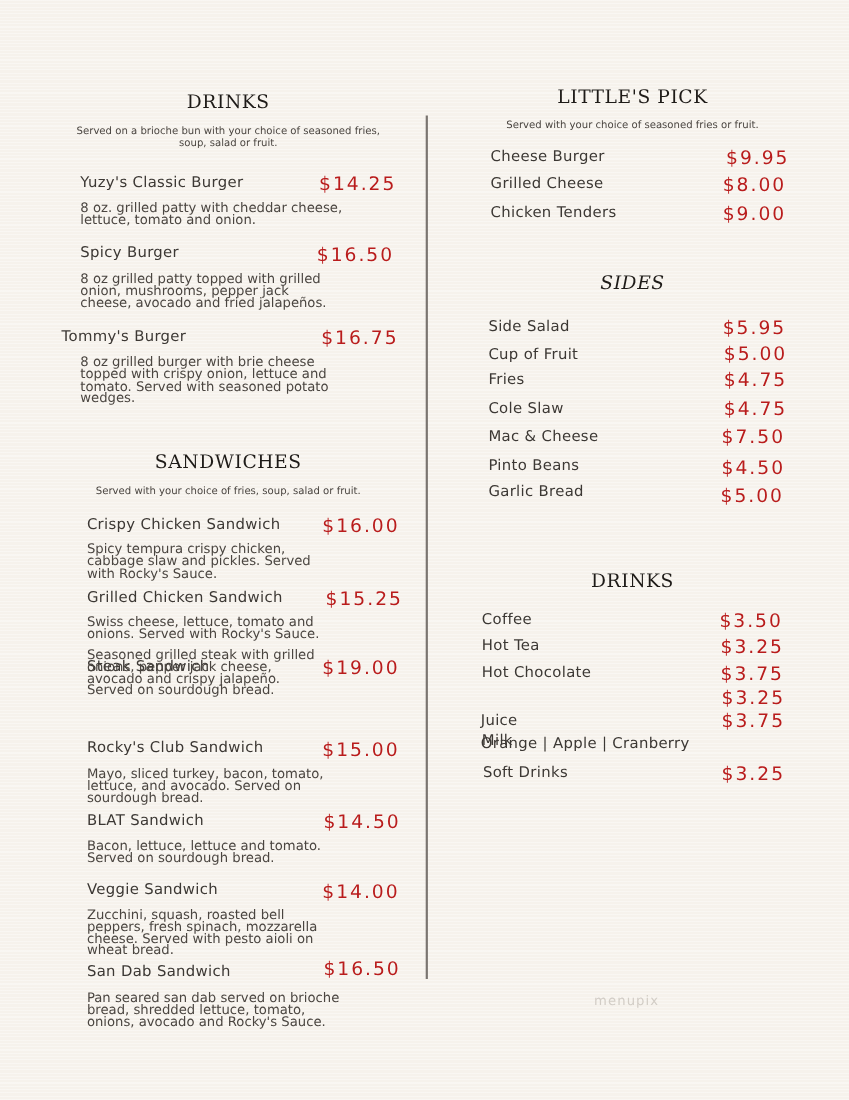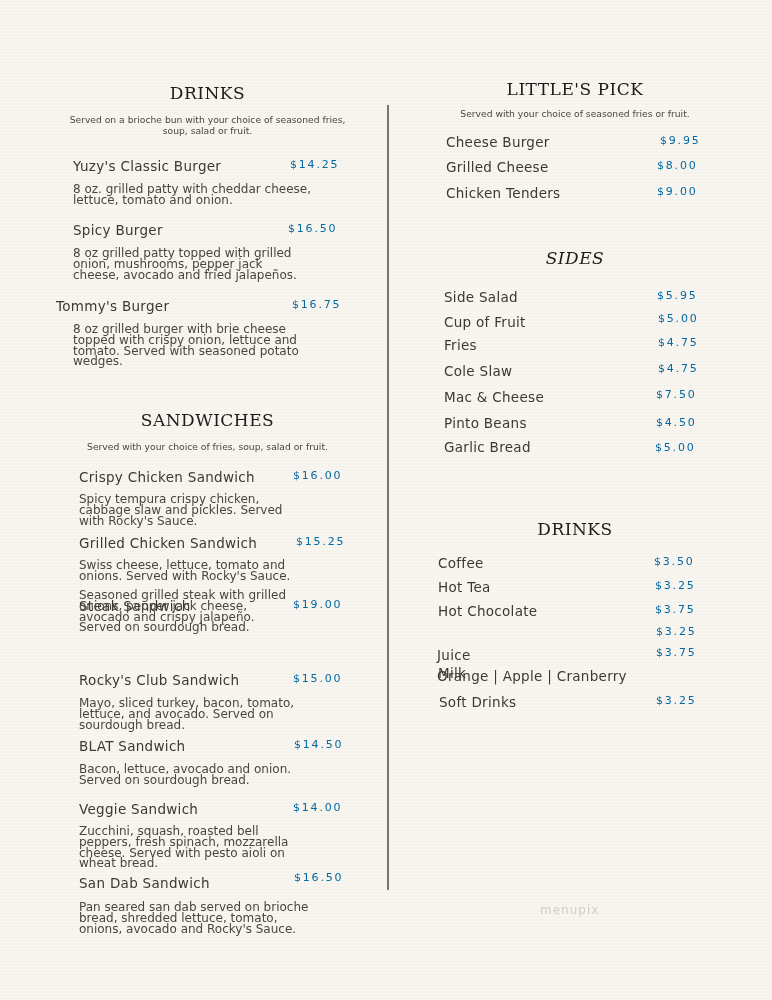--- a/index.html
+++ b/index.html
@@ -13,21 +13,21 @@
   .abs { position: absolute; }
   .title {
     font-family: "DejaVu Serif", serif;
     font-size: 17px; color: #1e1b18; letter-spacing: 0.5px;
     text-align: center; white-space: nowrap;
   }
   .sub {
     font-size: 9.2px; color: #4a4540; text-align: center; line-height: 11px;
   }
   .name { font-size: 13.5px; color: #3c3834; white-space: nowrap; letter-spacing: 0.3px; }
-  .price { font-size: 11px; color: #0369a1; white-space: nowrap; letter-spacing: 1.8px; }
+  .price { font-size: 17px; color: #b91c1c; white-space: nowrap; letter-spacing: 1.8px; }
   .desc { font-size: 12px; color: #4a4540; line-height: 10.8px; }
   .divider { left: 387px; top: 105px; width: 2px; height: 785px; background: #7a7570; }
   .watermark { font-size: 12px; color: #d2cdc6; letter-spacing: 1px; }
 </style>
 </head>
 <body>
 
 <div class="abs title" style="left:60px;width:295px;top:83px;">DRINKS</div>
 <div class="abs sub" style="left:60px;width:295px;top:114px;">Served on a brioche bun with your choice of seasoned fries, soup, salad or fruit.</div>
 
@@ -57,21 +57,21 @@
 <div class="abs name" style="left:79px;top:598px;">Steak Sandwich</div>
 <div class="abs price" style="left:293px;top:598px;">$19.00</div>
 <div class="abs desc" style="left:79px;top:590px;width:215px;">Seasoned grilled steak with grilled onions, pepper jack cheese, avocado and crispy jalapeño. Served on sourdough bread.</div>
 
 <div class="abs name" style="left:79px;top:672px;">Rocky's Club Sandwich</div>
 <div class="abs price" style="left:293px;top:672px;">$15.00</div>
 <div class="abs desc" style="left:79px;top:698px;width:220px;">Mayo, sliced turkey, bacon, tomato, lettuce, and avocado. Served on sourdough bread.</div>
 
 <div class="abs name" style="left:79px;top:738px;">BLAT Sandwich</div>
 <div class="abs price" style="left:294px;top:738px;">$14.50</div>
-<div class="abs desc" style="left:79px;top:764px;width:230px;">Bacon, lettuce, avocado and onion. Served on sourdough bread.</div>
+<div class="abs desc" style="left:79px;top:764px;width:230px;">Bacon, lettuce, lettuce and tomato. Served on sourdough bread.</div>
 
 <div class="abs name" style="left:79px;top:801px;">Veggie Sandwich</div>
 <div class="abs price" style="left:293px;top:801px;">$14.00</div>
 <div class="abs desc" style="left:79px;top:826px;width:235px;">Zucchini, squash, roasted bell peppers, fresh spinach, mozzarella cheese. Served with pesto aioli on wheat bread.</div>
 
 <div class="abs name" style="left:79px;top:875px;">San Dab Sandwich</div>
 <div class="abs price" style="left:294px;top:871px;">$16.50</div>
 <div class="abs desc" style="left:79px;top:902px;width:240px;">Pan seared san dab served on brioche bread, shredded lettuce, tomato, onions, avocado and Rocky's Sauce.</div>
 
 <div class="abs divider"></div>

